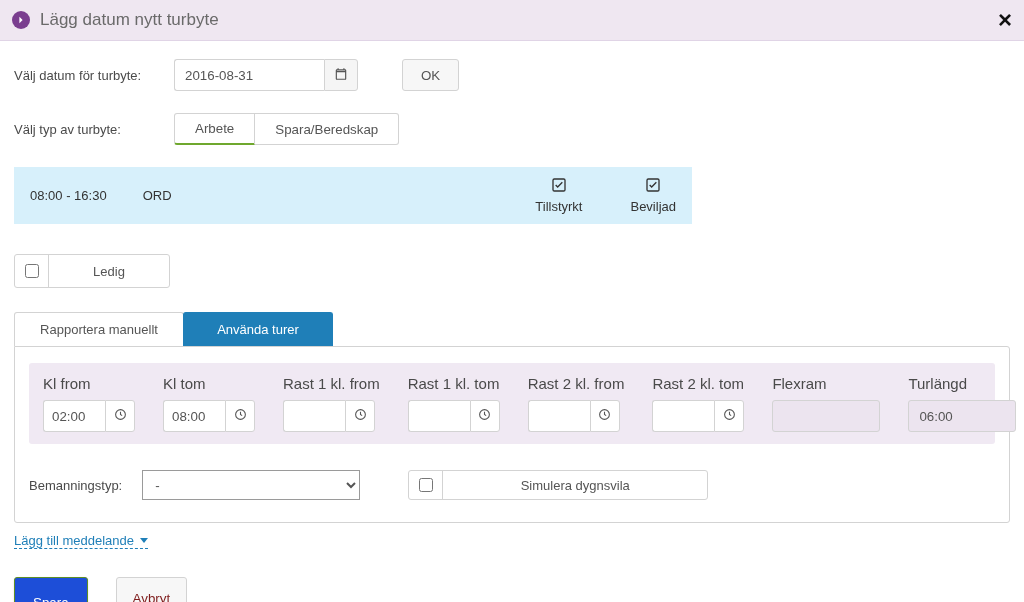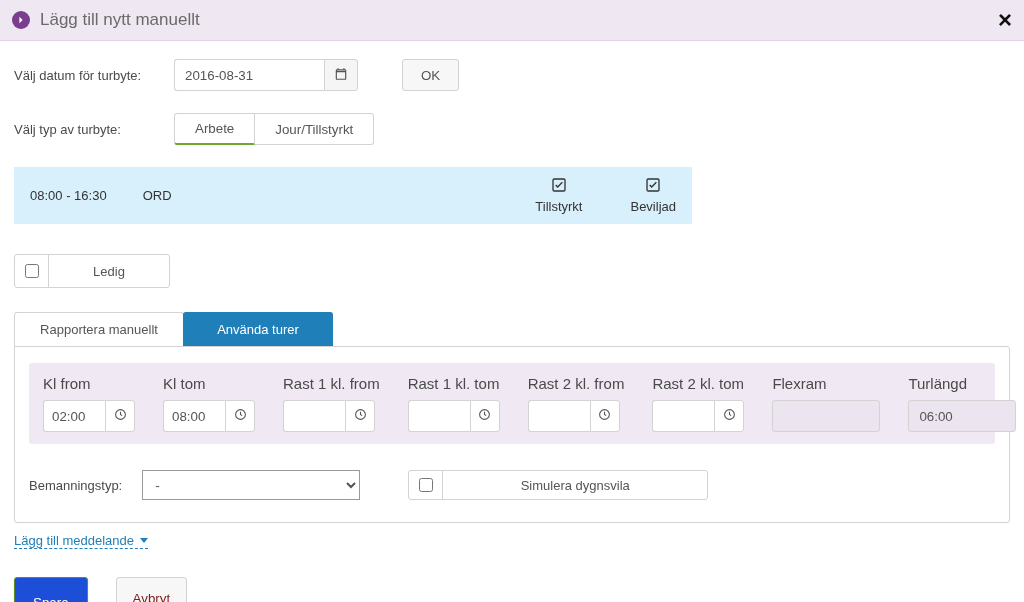--- a/index.html
+++ b/index.html
@@ -153,21 +153,21 @@
 </head>
 <body>
 
 <div class="modal-header">
   <div class="modal-header-left">
     <span class="chevron-icon">
       <svg viewBox="0 0 10 10">
           <path d="M3 1 L7 5 L3 9 Z"></path>
         </svg>
     </span>
-    <span class="modal-title">Lägg till nytt manuellt</span>
+    <span class="modal-title">Lägg datum nytt turbyte</span>
   </div>
   <span class="close-icon">×</span>
 </div>
 
 <div class="modal-body">
 
   
   <div class="row">
     <span class="row-label">Välj datum för turbyte:</span>
     <input class="date-input" type="text" value="2016-08-31" style="">
@@ -179,21 +179,21 @@
       </span>
     </button>
     <button class="ok-btn">OK</button>
   </div>
 
   
   <div class="row">
     <span class="row-label">Välj typ av turbyte:</span>
     <div class="toggle-group">
       <button class="toggle-btn">Arbete</button>
-      <button class="toggle-btn">Jour/Tillstyrkt</button>
+      <button class="toggle-btn">Spara/Beredskap</button>
     </div>
   </div>
 
   
   <div class="shift-bar">
     <span class="shift-time">08:00 - 16:30</span>
     <span class="shift-code">ORD</span>
     <div class="shift-flags">
       <label class="flag">
         <span class="check-icon">

